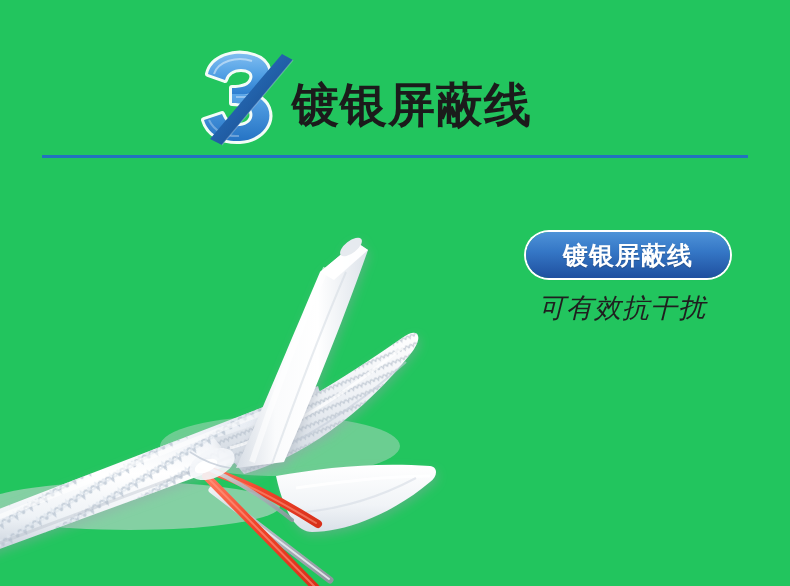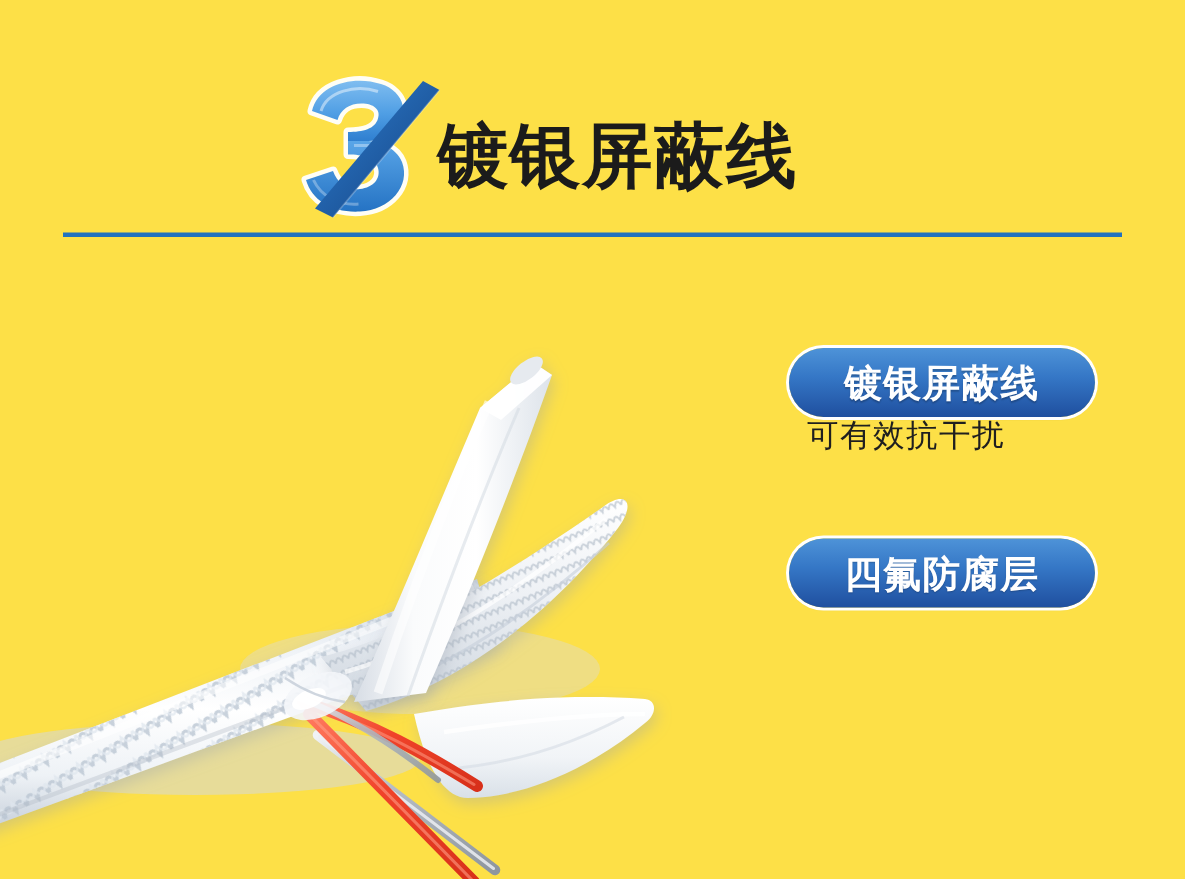--- a/index.html
+++ b/index.html
@@ -10,21 +10,21 @@
     width: 790px;
     height: 586px;
     background: #ededed;
     font-family: "DejaVu Sans", "Liberation Sans", sans-serif;
     overflow: hidden;
   }
   #page {
     position: relative;
     width: 790px;
     height: 586px;
-    background: #fde047;
+    background: #22c55e;
   }
 
   
   #header {
     position: absolute;
     left: 0;
     top: 0;
     width: 790px;
     height: 158px;
   }
@@ -96,26 +96,28 @@
   .feature-badge-label {
     color: #ffffff;
     font-size: 25px;
     font-weight: bold;
     letter-spacing: 1px;
     line-height: 1;
     text-shadow: 0 1px 1px rgba(0,0,0,0.22);
     white-space: nowrap;
   }
   .feature-subtitle {
+    margin-top: 14px;
     margin-left: 18px;
-    font-size: 21px;
+    font-size: 27px;
     color: #1f1f1f;
     letter-spacing: 1px;
     line-height: 1.2;
     white-space: nowrap;
+    font-style: italic;
   }
 </style>
 </head>
 <body>
 
 <div id="page">
 
   <div id="header">
 
     <div id="number-emblem">
@@ -275,20 +277,17 @@
   <div id="feature-list">
 
     <div class="feature-item">
       <div class="feature-badge">
         <span class="feature-badge-label">镀银屏蔽线</span>
       </div>
       <div class="feature-subtitle">可有效抗干扰</div>
     </div>
 
     <div class="feature-item">
-      <div class="feature-badge">
-        <span class="feature-badge-label">四氟防腐层</span>
-      </div>
     </div>
 
   </div>
 
 </div>
 
 </body></html>

